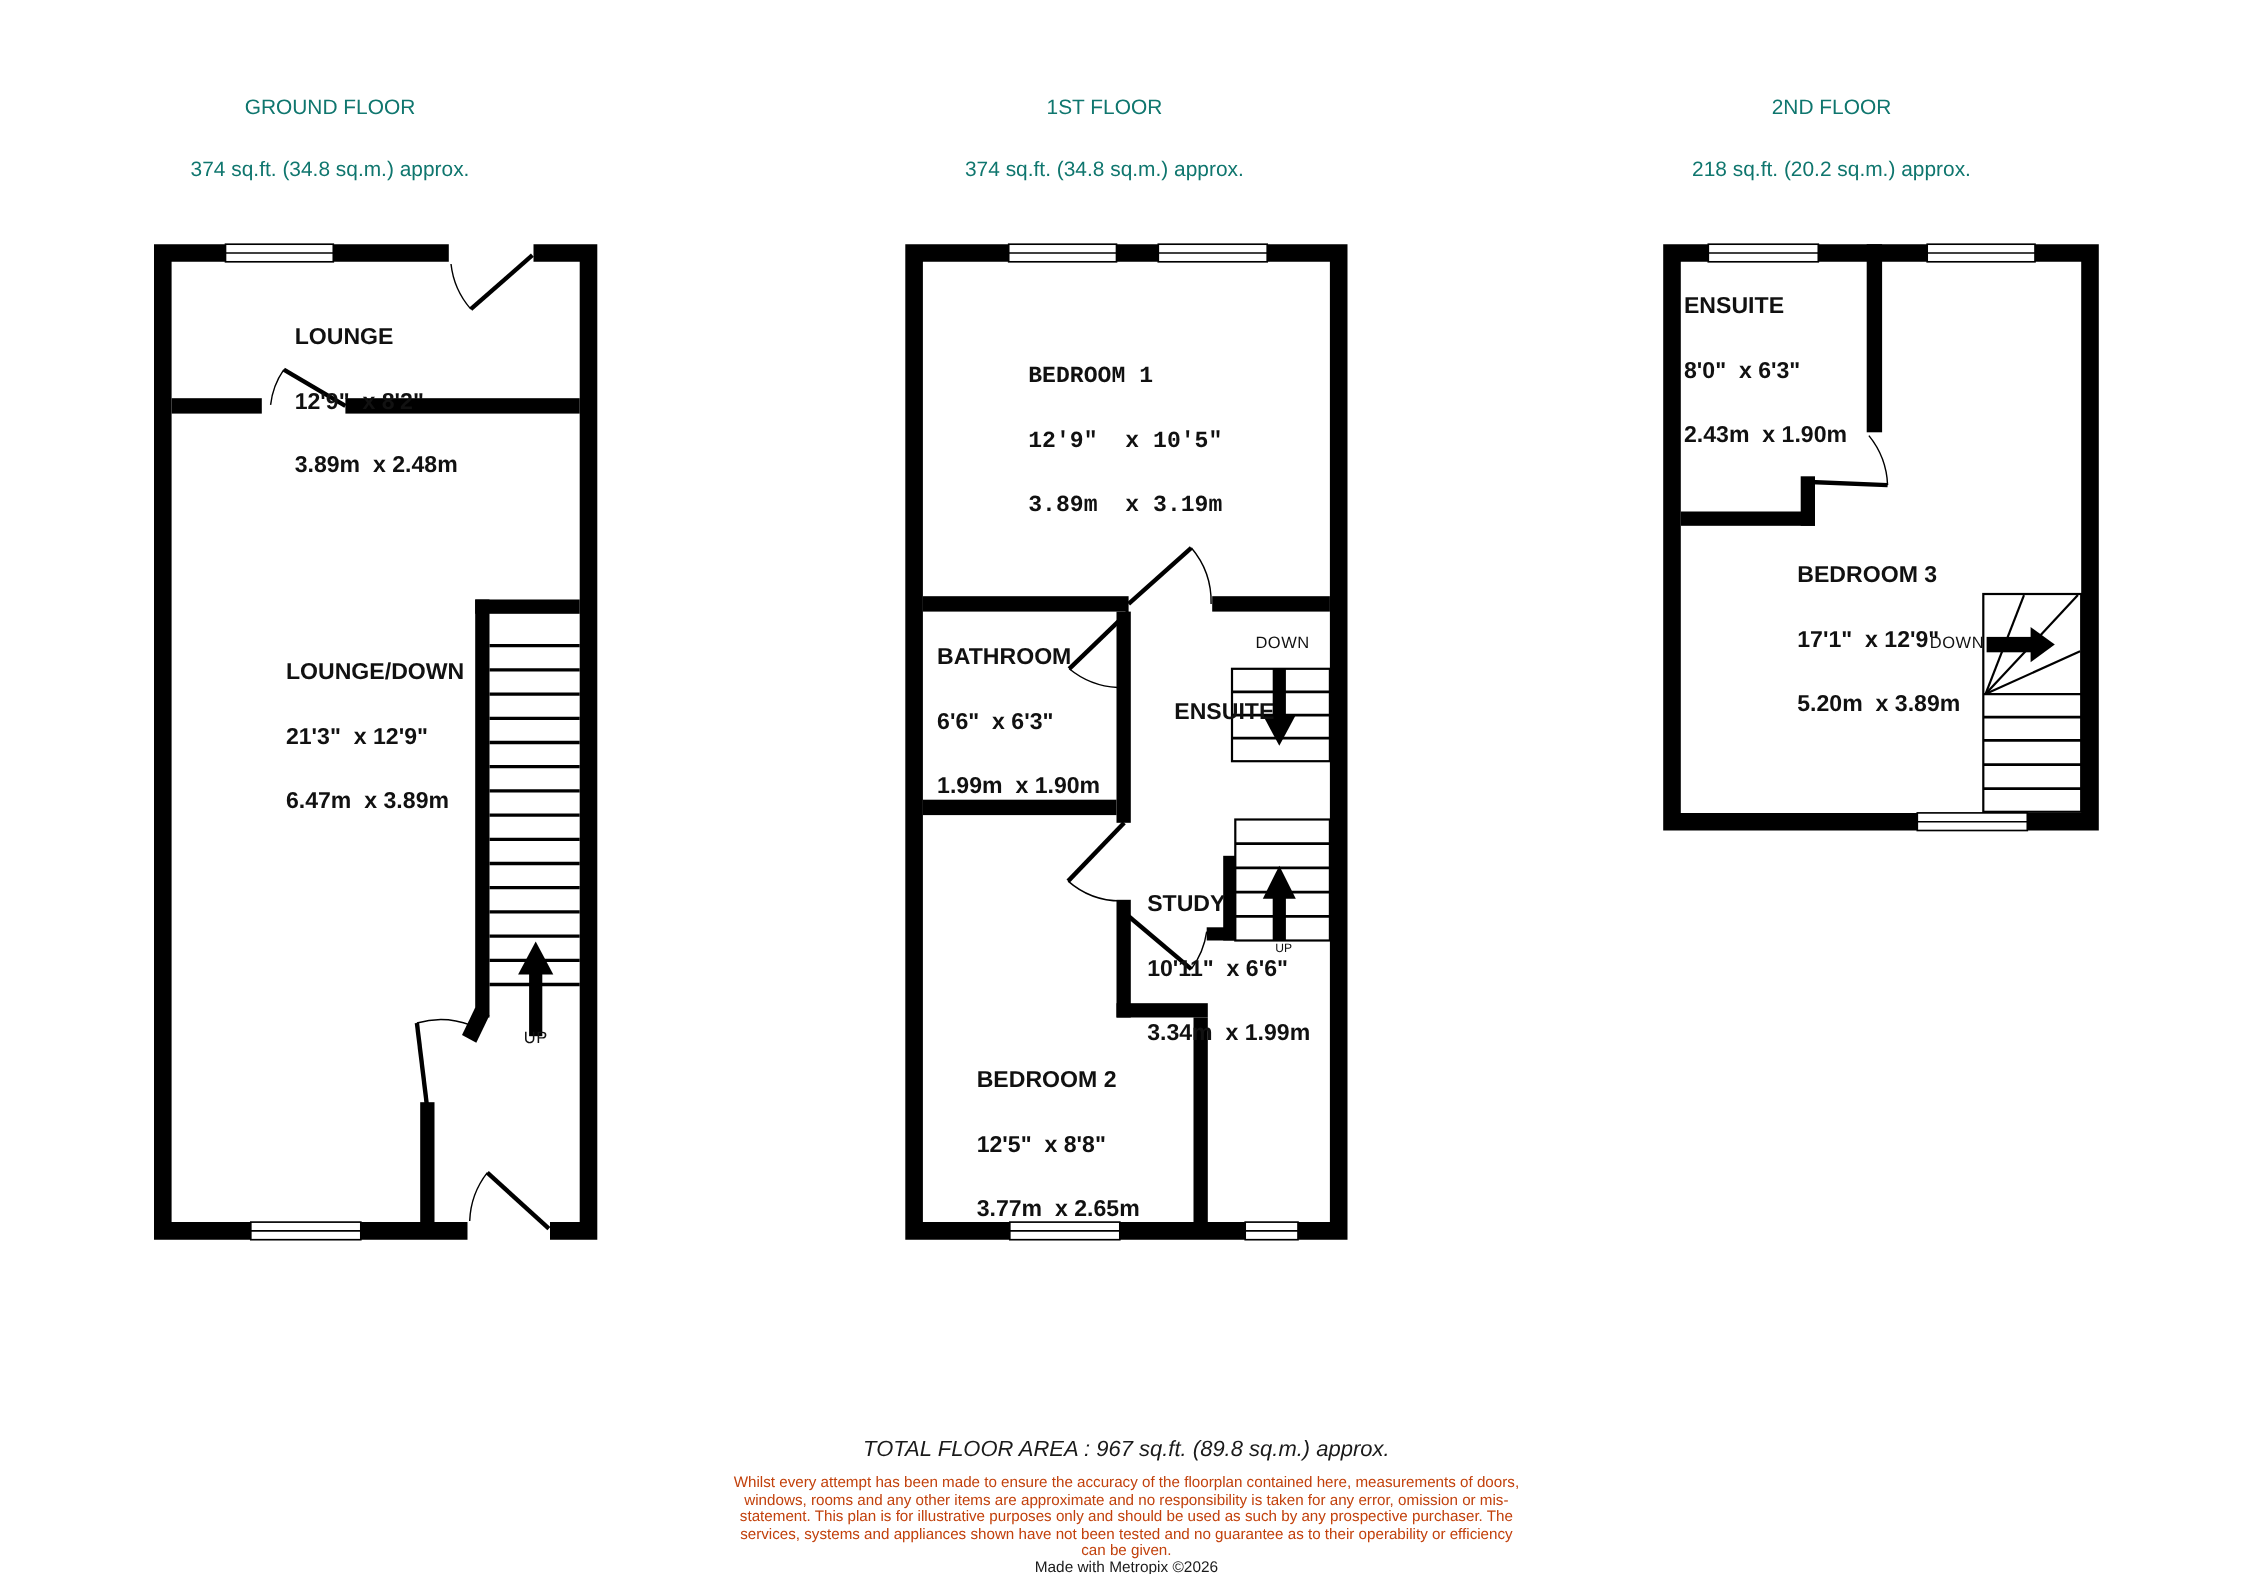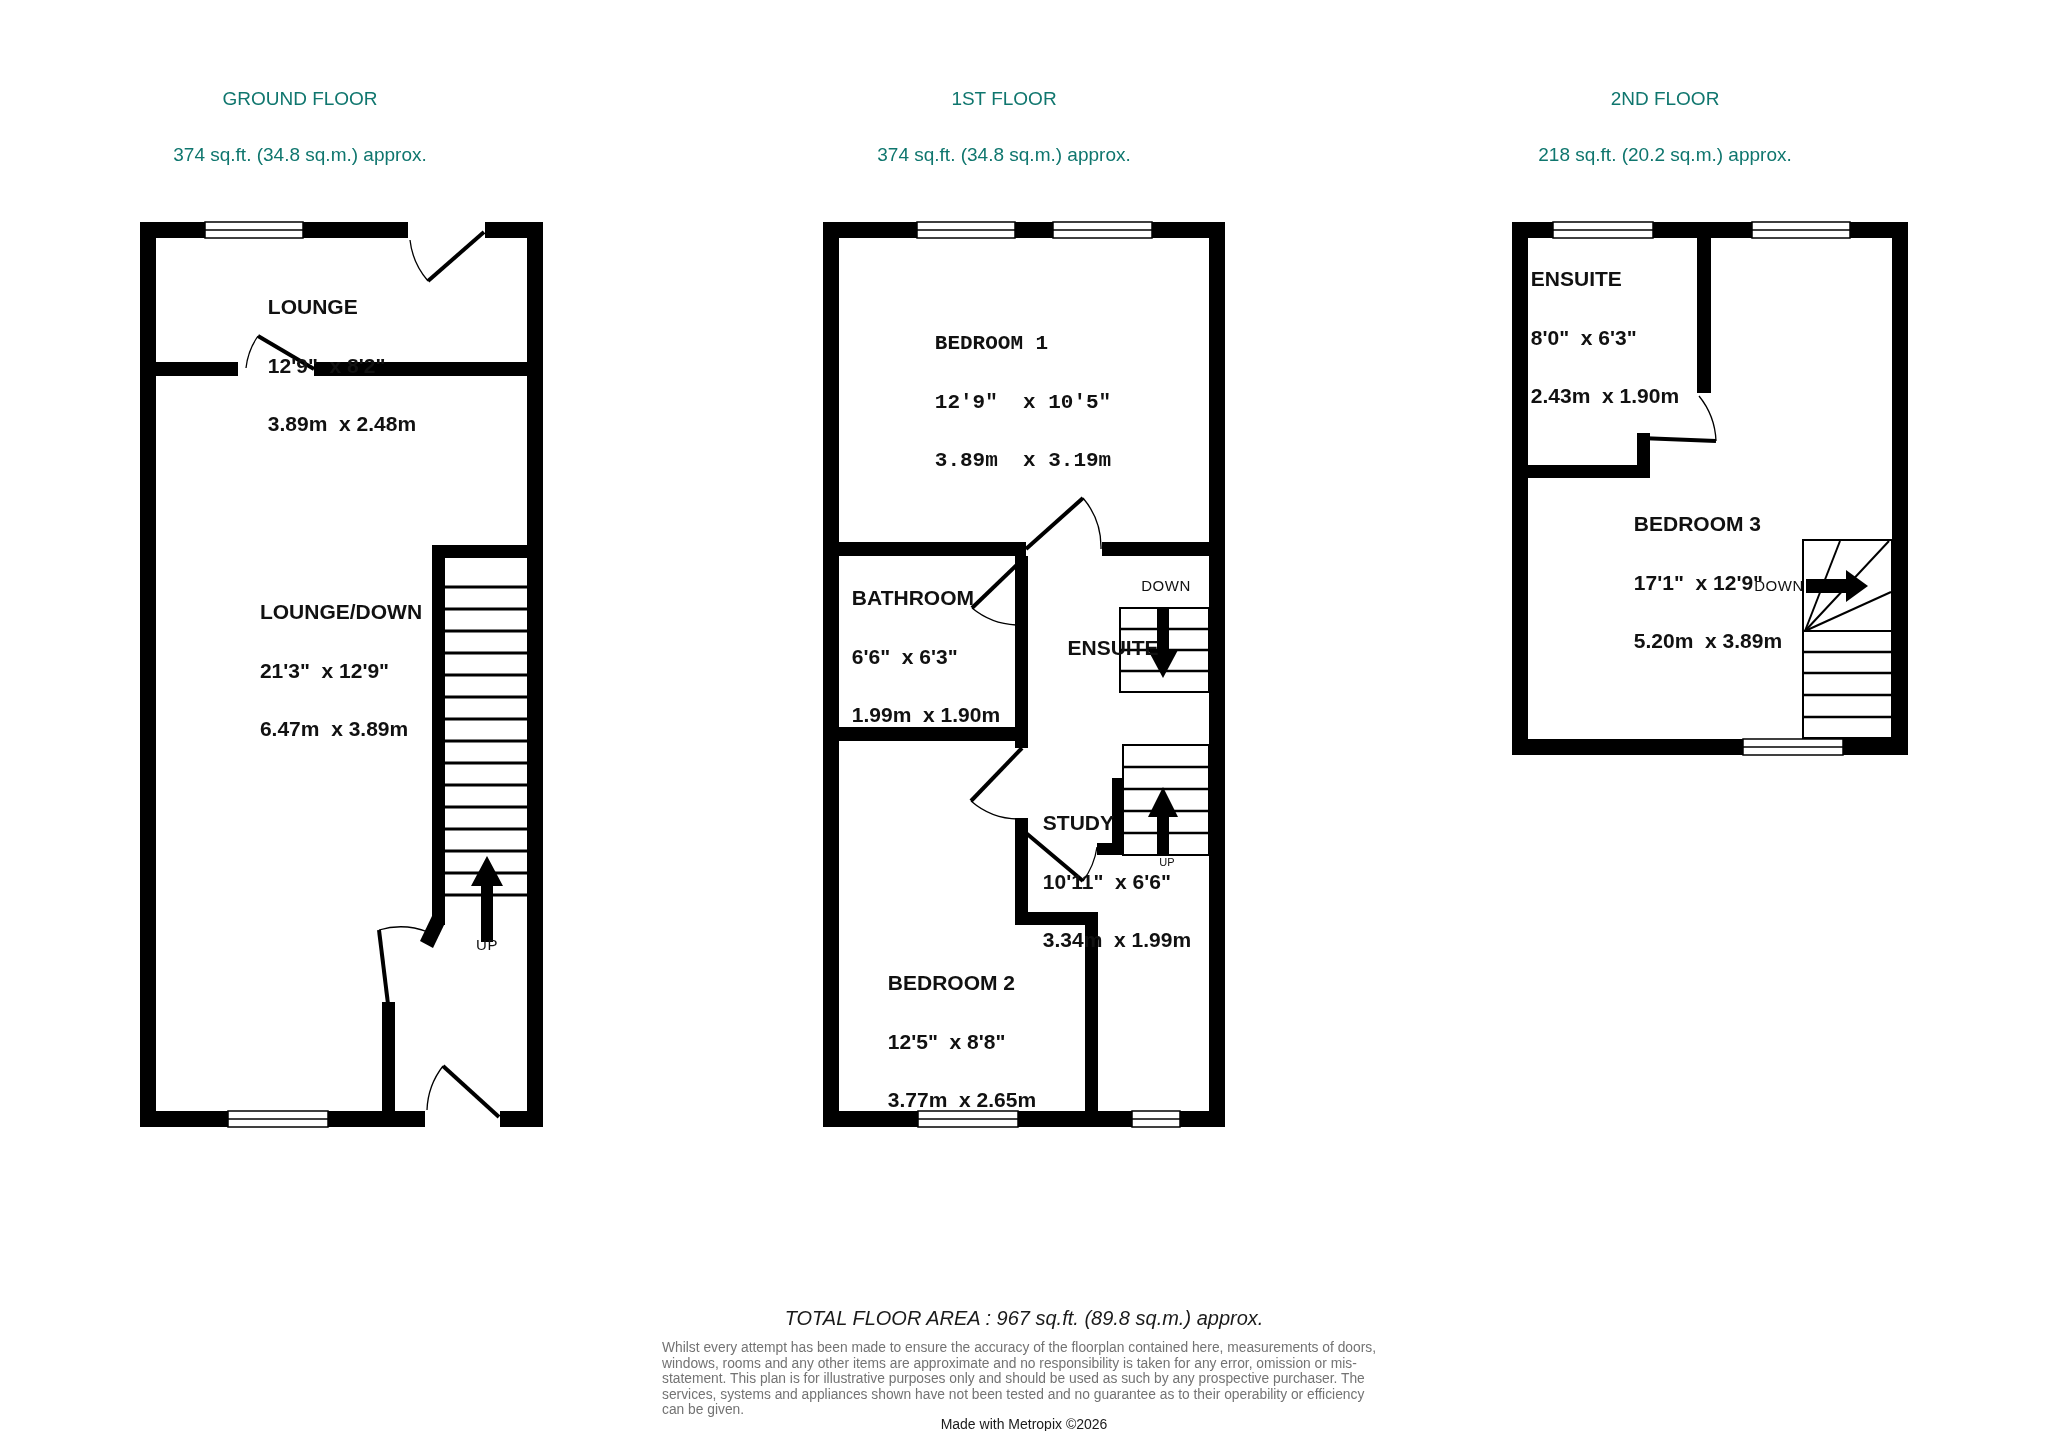--- a/index.html
+++ b/index.html
@@ -20,22 +20,22 @@
     position:absolute;transform:translate(-50%,-50%);text-align:center;
     font-size:15px;letter-spacing:0.5px;color:#111;z-index:2;white-space:pre;
   }
   .lbl-bold{font-weight:bold;font-size:21px;letter-spacing:0;}
   .lbl-tiny{font-size:11px;letter-spacing:0;}
   .total{
     position:absolute;transform:translate(-50%,-50%);font-size:20px;color:#1a1a1a;
     white-space:pre;z-index:2;
   }
   .disclaimer{
-    position:absolute;transform:translateX(-50%);width:724px;text-align:left;
-    font-size:13.8px;line-height:15.6px;color:#737373;z-index:2;
+    position:absolute;transform:translateX(-50%);width:724px;text-align:center;
+    font-size:13.8px;line-height:15.6px;color:#c2410c;z-index:2;
   }
   .credit{
     position:absolute;transform:translate(-50%,-50%);font-size:14px;color:#1a1a1a;
     white-space:pre;z-index:2;
   }
 </style>
 </head>
 <body>
 
 <svg width="2048" height="1431" viewBox="0 0 2048 1431">

